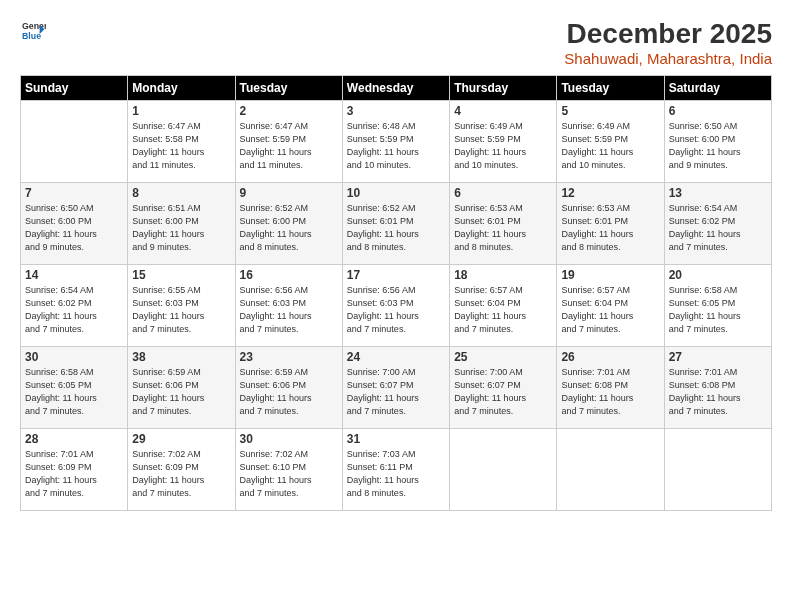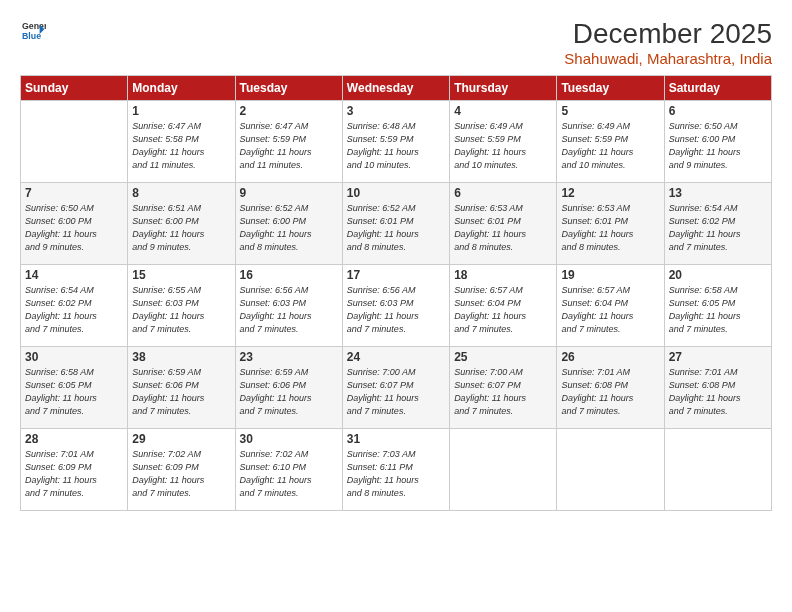--- a/index.html
+++ b/index.html
@@ -28,34 +28,34 @@
     .logo-icon {
       width: 24px;
       height: 24px;
       margin-left: 2px;
     }
     .title-block {
       text-align: right;
     }
     .month-title {
       font-size: 28px;
-      font-weight: normal;
+      font-weight: bold;
       color: #333;
     }
     .location-title {
       font-size: 15px;
       color: #c2410c;
     }
     .calendar-table {
       width: 100%;
       border-collapse: collapse;
       table-layout: fixed;
     }
     .calendar-table th {
-      background-color: #b91c1c;
+      background-color: #000000;
       color: #fff;
       font-size: 12px;
       font-weight: bold;
       padding: 5px 4px;
       text-align: left;
       border: 1px solid #ccc;
     }
     .calendar-table td {
       vertical-align: top;
       border: 1px solid #ccc;
@@ -68,21 +68,20 @@
     .day-number {
       font-size: 12px;
       font-weight: bold;
       color: #333;
       margin-bottom: 2px;
     }
     .day-info {
       font-size: 9px;
       line-height: 1.45;
       color: #333;
-      font-style: italic;
     }
     .empty-cell {
       background: #f9f9f9;
     }
     .row-shaded td {
       background: #f5f5f5;
     }
   </style>
 </head>
 <body>

